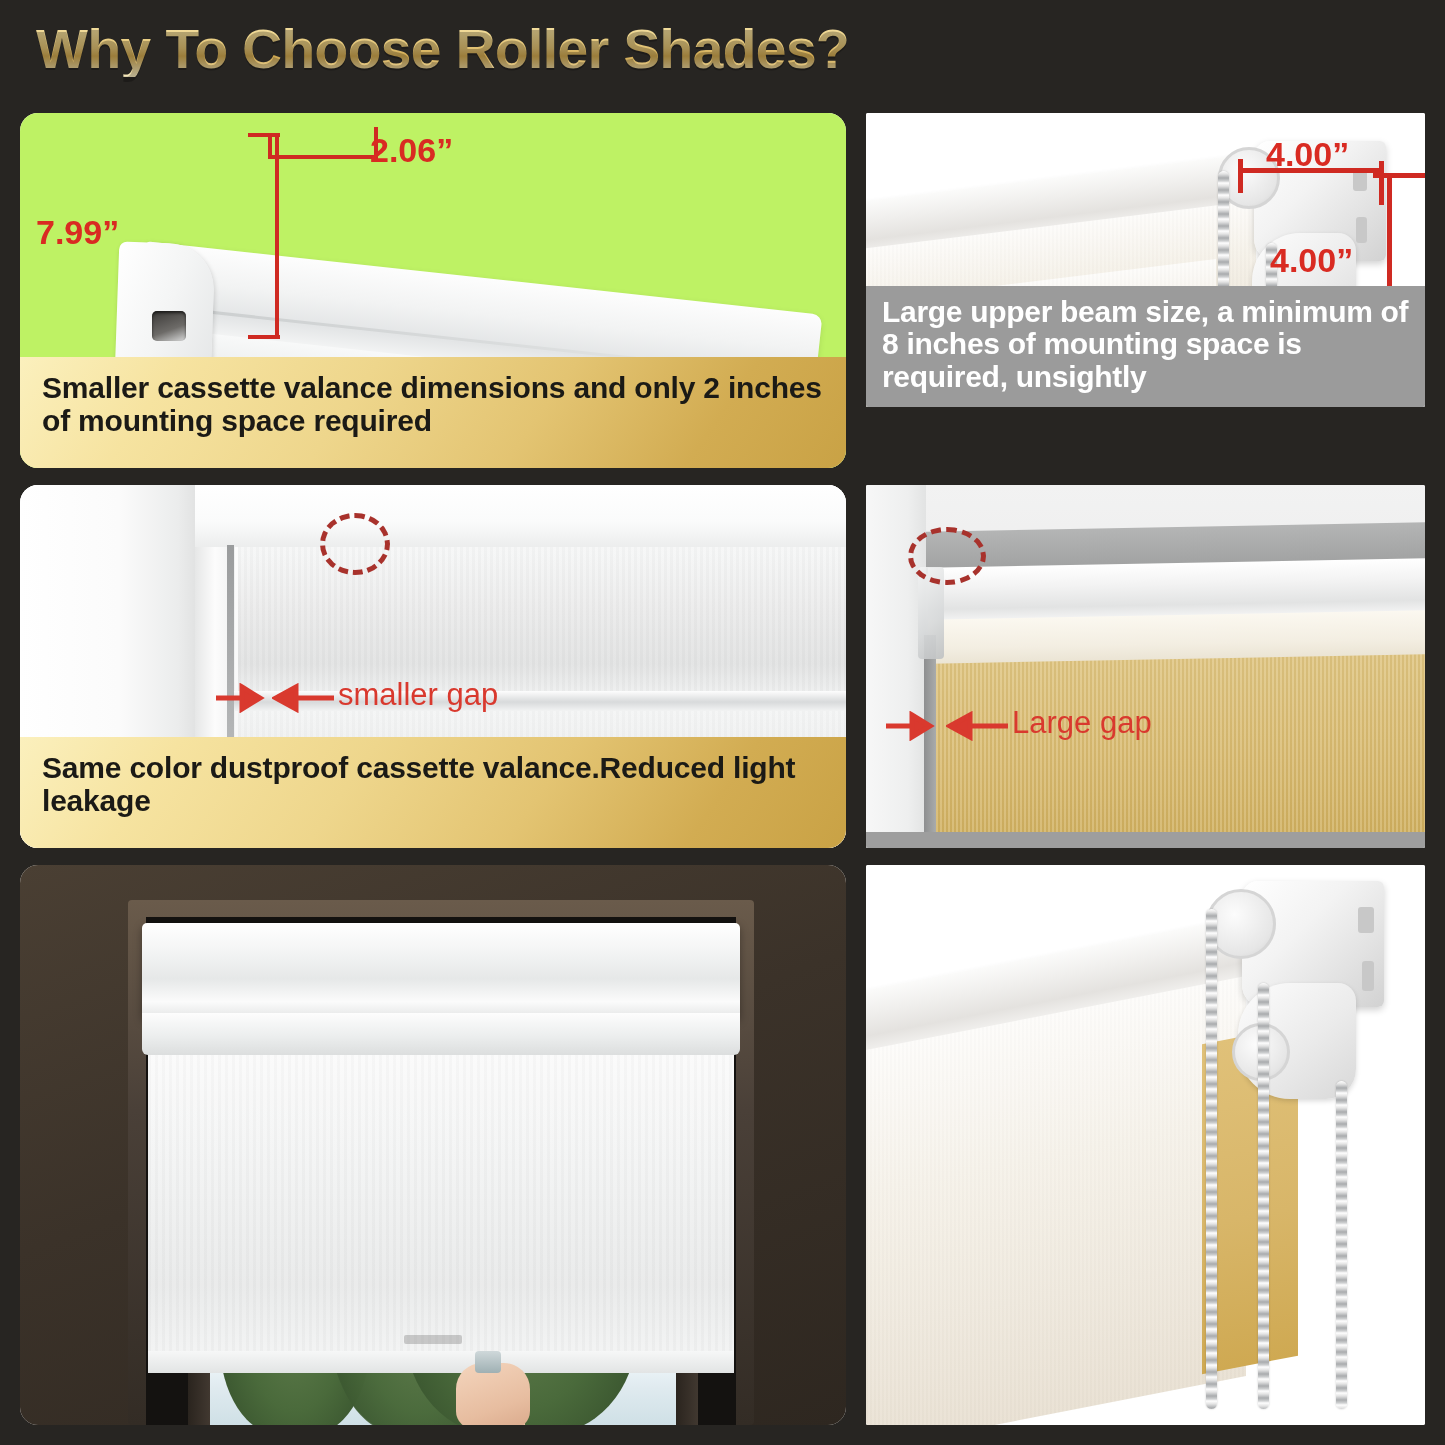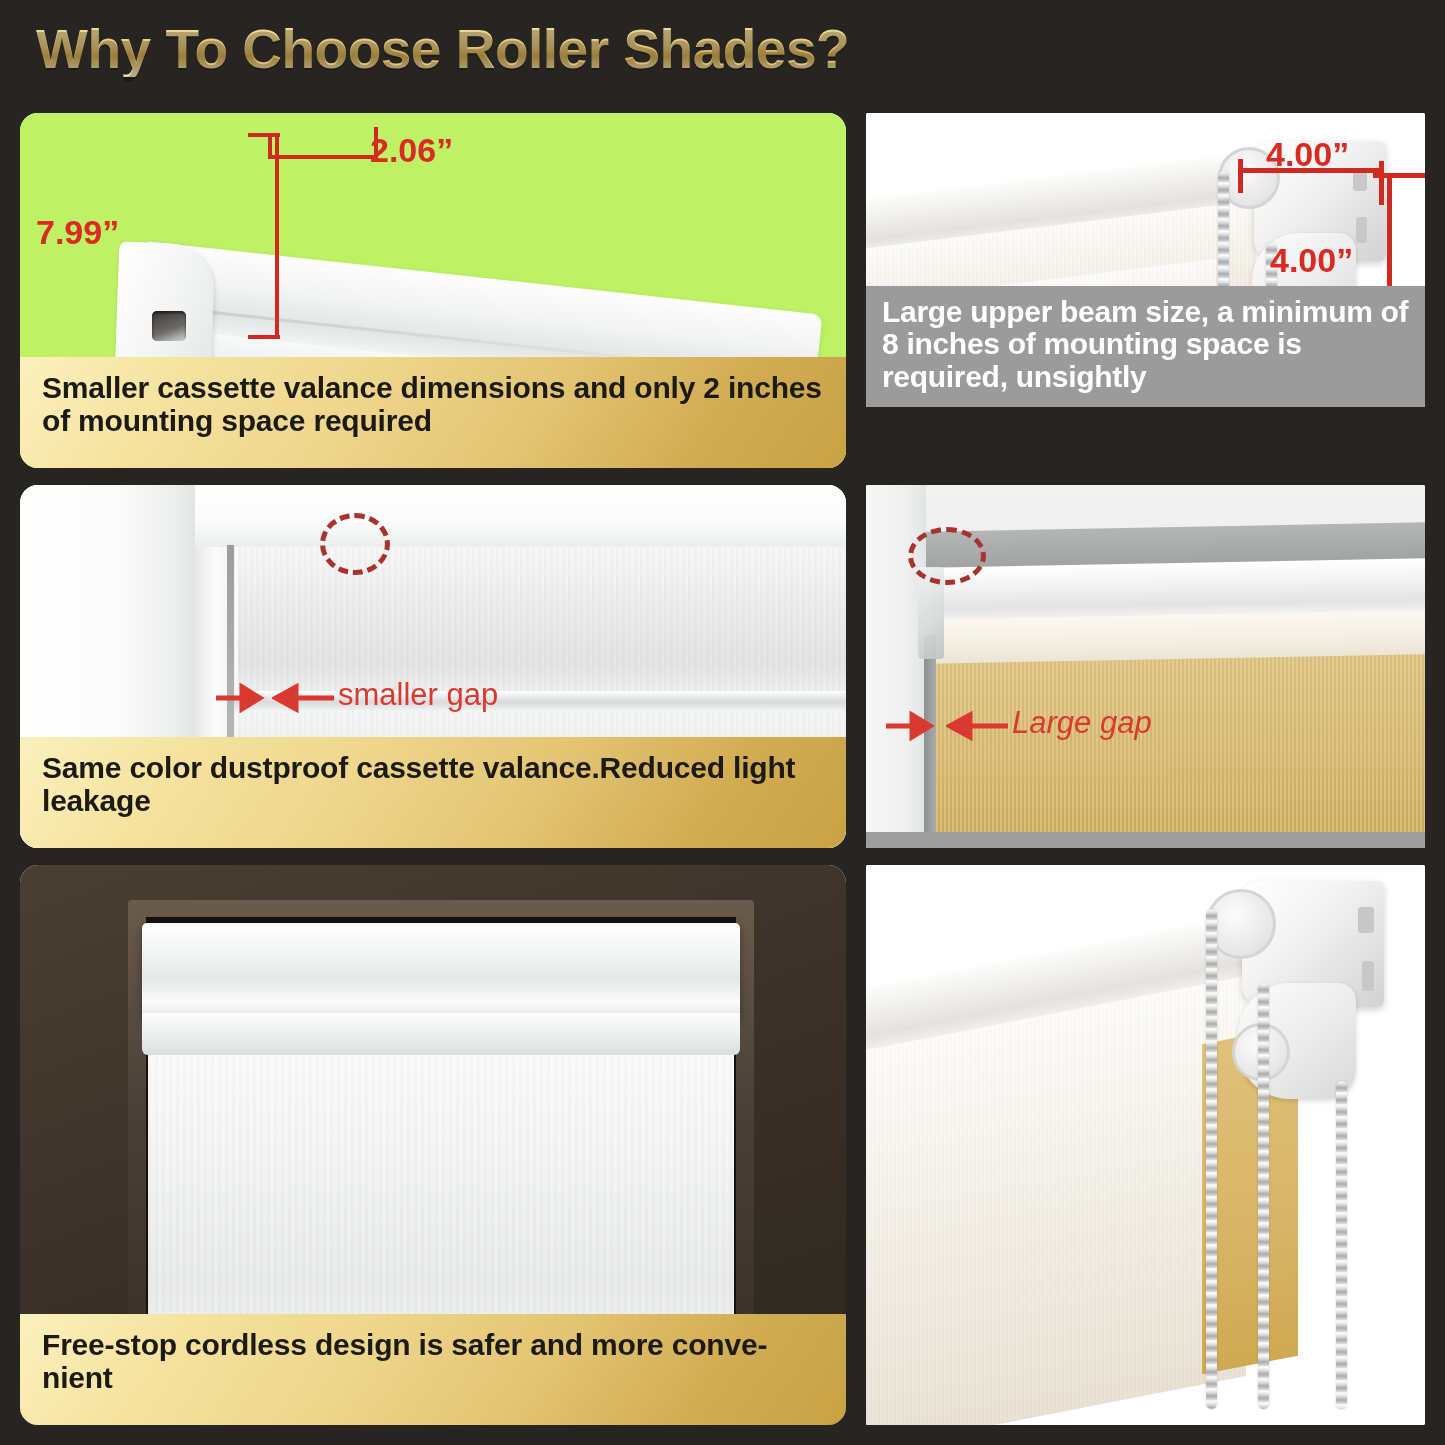--- a/index.html
+++ b/index.html
@@ -507,21 +507,21 @@
         <div class="p4-floor"></div>
 
         <div class="dashed-ellipse" style="left:42px; top:42px; width:78px; height:58px;"></div>
 
         <svg class="arrow-svg" style="left:20px; top:226px;" width="52" height="30" viewBox="0 0 52 30">
           <path d="M0 15 L26 15 M26 4 L44 15 L26 26 Z" stroke="#d9392e" stroke-width="5" fill="#d9392e"></path>
         </svg>
         <svg class="arrow-svg" style="left:80px; top:226px;" width="62" height="30" viewBox="0 0 62 30">
           <path d="M62 15 L24 15 M24 4 L4 15 L24 26 Z" stroke="#d9392e" stroke-width="5" fill="#d9392e"></path>
         </svg>
-        <div class="gap-label" style="left:146px; top:220px;font-style:italic;">Large gap</div>
+        <div class="gap-label" style="left:146px; top:220px;">Large gap</div>
       </div>
 
     </div>
   </div>
 
   <div class="row row-3">
 
     <div class="panel panel-left row-3-p">
       <div class="photo">
         <div class="p5-room"></div>
@@ -540,23 +540,20 @@
         <div class="p5-fist"></div>
         <div class="p5-pull"></div>
 
         <div class="p5-shade"></div>
         <div class="p5-hem"></div>
         <div class="p5-brandmark"></div>
         <div class="p5-cassette"></div>
         <div class="p5-cassette-lip"></div>
       </div>
 
-      <div class="caption caption-gold">
-        <span class="caption-text">Free-stop cordless design is safer and more conve-nient</span>
-      </div>
     </div>
 
     <div class="panel panel-right row-3-p">
       <div class="photo rs-bg">
         <div class="rs-roll" style="left:-20px; top:88px; width:420px; height:66px; transform:skewY(-11deg); border-radius:0 10px 10px 0;"></div>
         <div class="rs-fabric" style="left:-20px; top:150px; width:400px; height:400px; transform:skewY(-11deg);"></div>
         <div class="rs-fabric-tan" style="left:336px; top:170px; width:96px; height:330px; transform:skewY(-11deg);"></div>
 
         <div class="rs-bracket" style="left:376px; top:16px; width:142px; height:126px;"></div>
         <div class="rs-bracket-lobe" style="left:372px; top:118px; width:118px; height:116px; border-radius:52px 18px 30px 52px;"></div>

